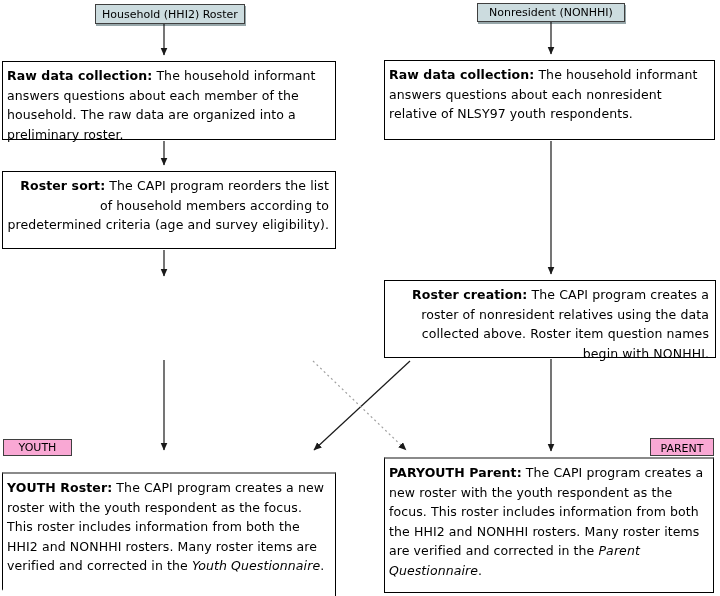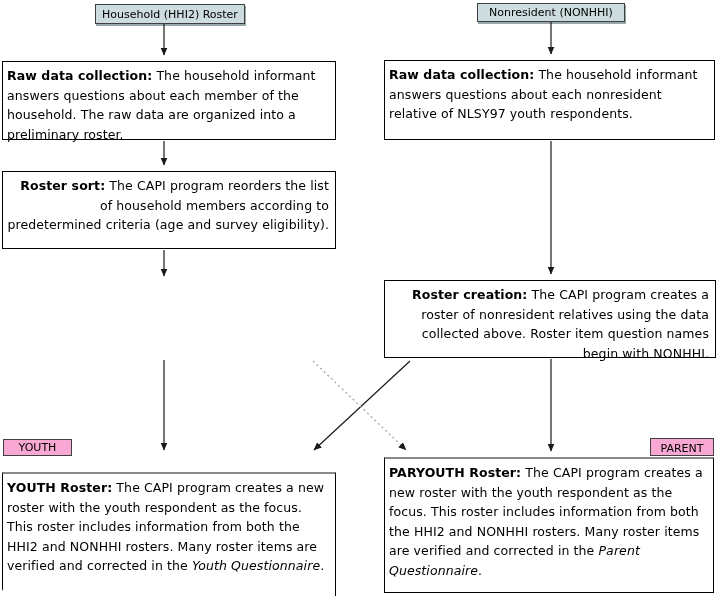--- a/index.html
+++ b/index.html
@@ -89,21 +89,21 @@
   </div>
   <div class="tab-box" style="left:650px; top:438px; width:64px; height:18px;align-items:flex-end;">
     <span>PARENT</span>
   </div>
 
   <div class="flow-box bottom-box" style="left:2px; top:448px; width:334px; height:137px;margin-top:24px;">
     <b>YOUTH Roster:</b><span> The CAPI program creates a new roster with the youth respondent as the focus. This roster includes information from both the HHI2 and NONHHI rosters. Many roster items are verified and corrected in the </span><i>Youth Questionnaire</i><span>.</span>
   </div>
 
   <div class="flow-box bottom-box" style="left:384px; top:457px; width:330px; height:136px;">
-    <b>PARYOUTH Roster:</b><span> The CAPI program creates a new roster with the youth respondent as the focus. This roster includes information from both the HHI2 and NONHHI rosters. Many roster items are verified and corrected in the </span><i>Parent Questionnaire</i><span>.</span>
+    <b>PARYOUTH Parent:</b><span> The CAPI program creates a new roster with the youth respondent as the focus. This roster includes information from both the HHI2 and NONHHI rosters. Many roster items are verified and corrected in the </span><i>Parent Questionnaire</i><span>.</span>
   </div>
 
   <svg id="arrow-layer" width="720" height="596" viewBox="0 0 720 596">
     <defs>
       <marker id="ah" markerWidth="9" markerHeight="8" refX="7.5" refY="3.5" orient="auto" markerUnits="userSpaceOnUse">
         <path d="M0,0 L8,3.5 L0,7 Z" fill="#1a1a1a"></path>
       </marker>
     </defs>
     <line x1="164" y1="24" x2="164" y2="55" stroke="#1a1a1a" stroke-width="1.2" marker-end="url(#ah)"></line>
     <line x1="164" y1="141" x2="164" y2="165" stroke="#1a1a1a" stroke-width="1.2" marker-end="url(#ah)"></line>

